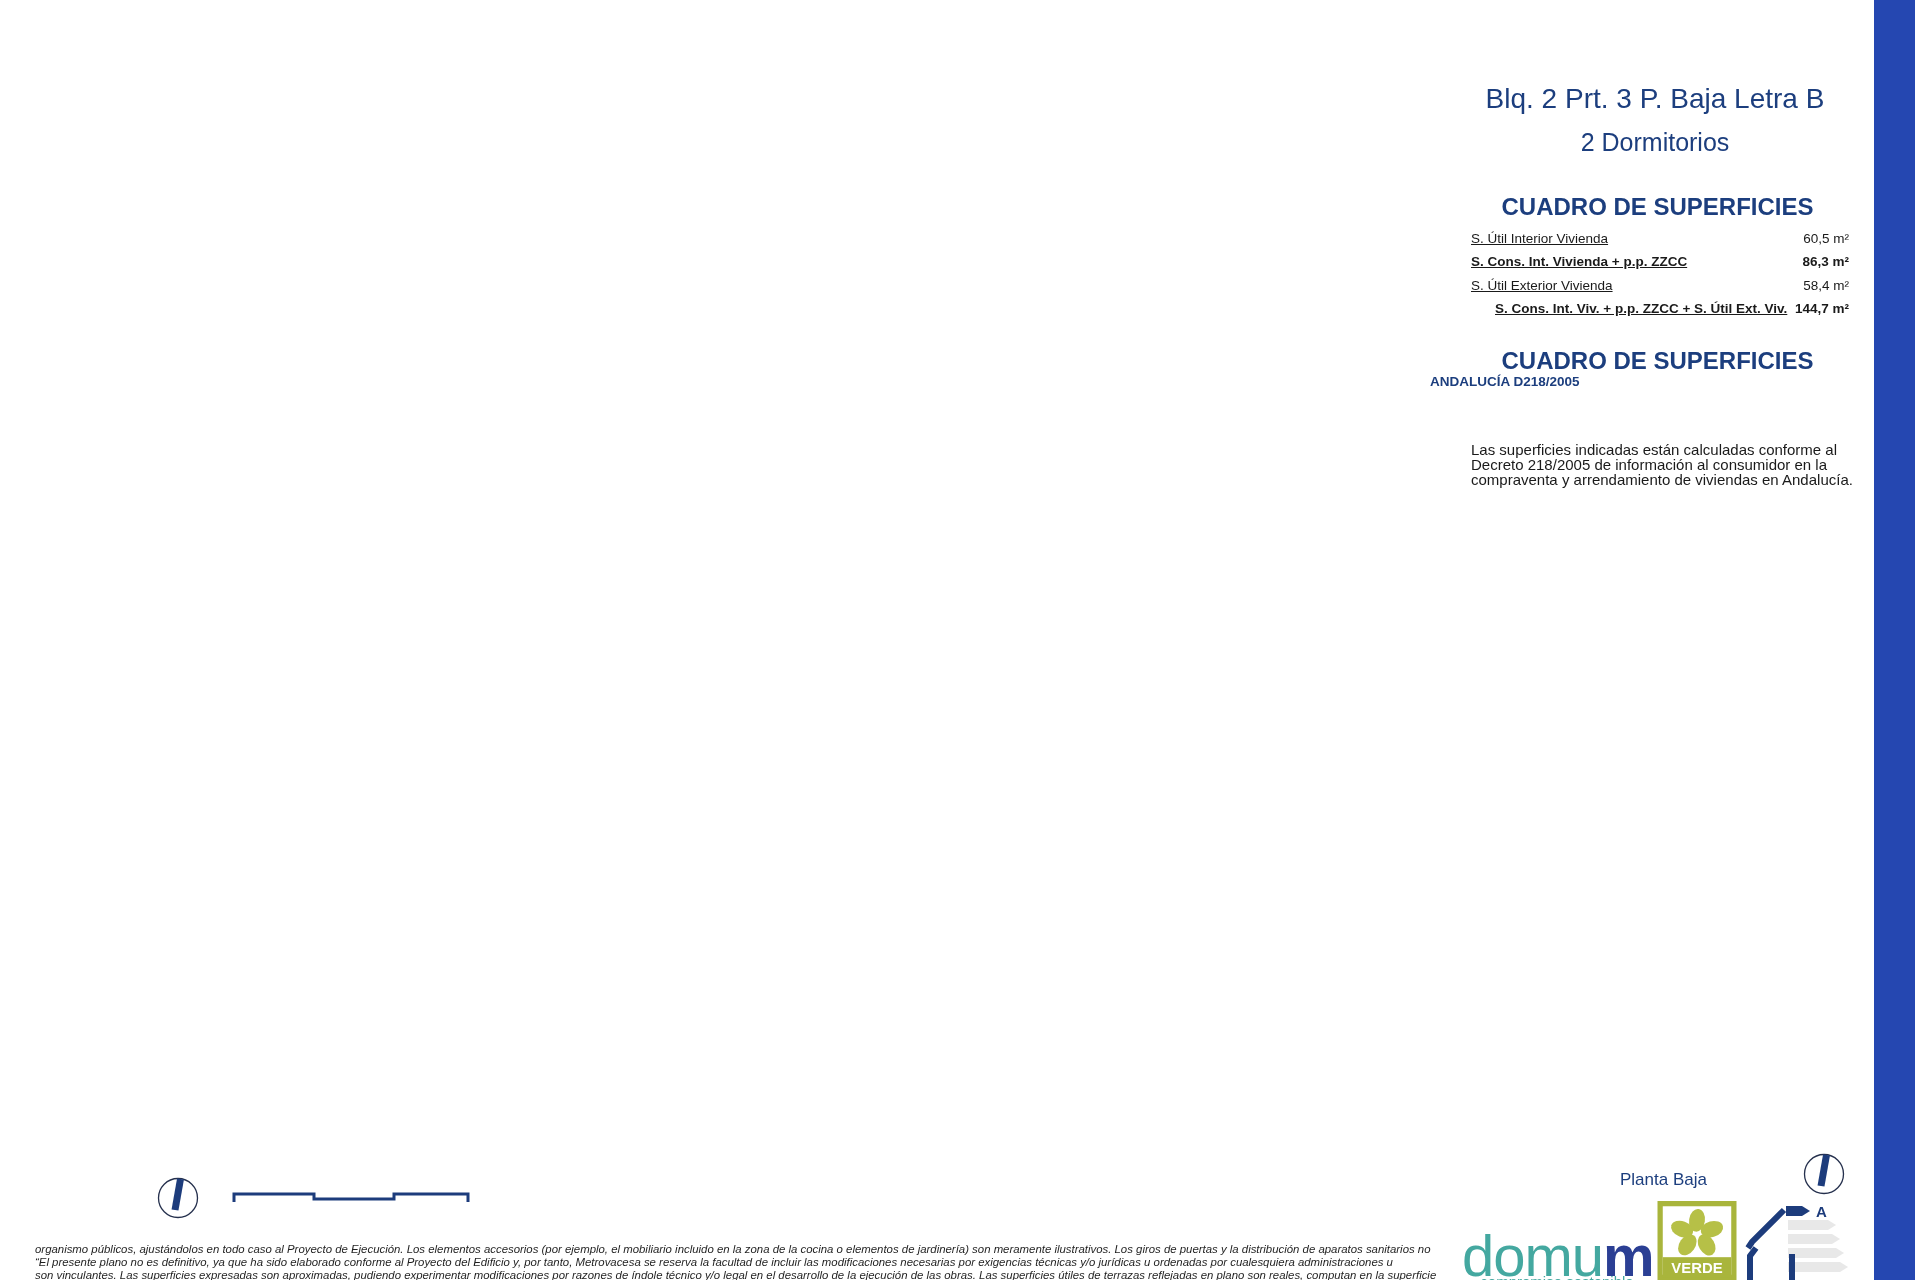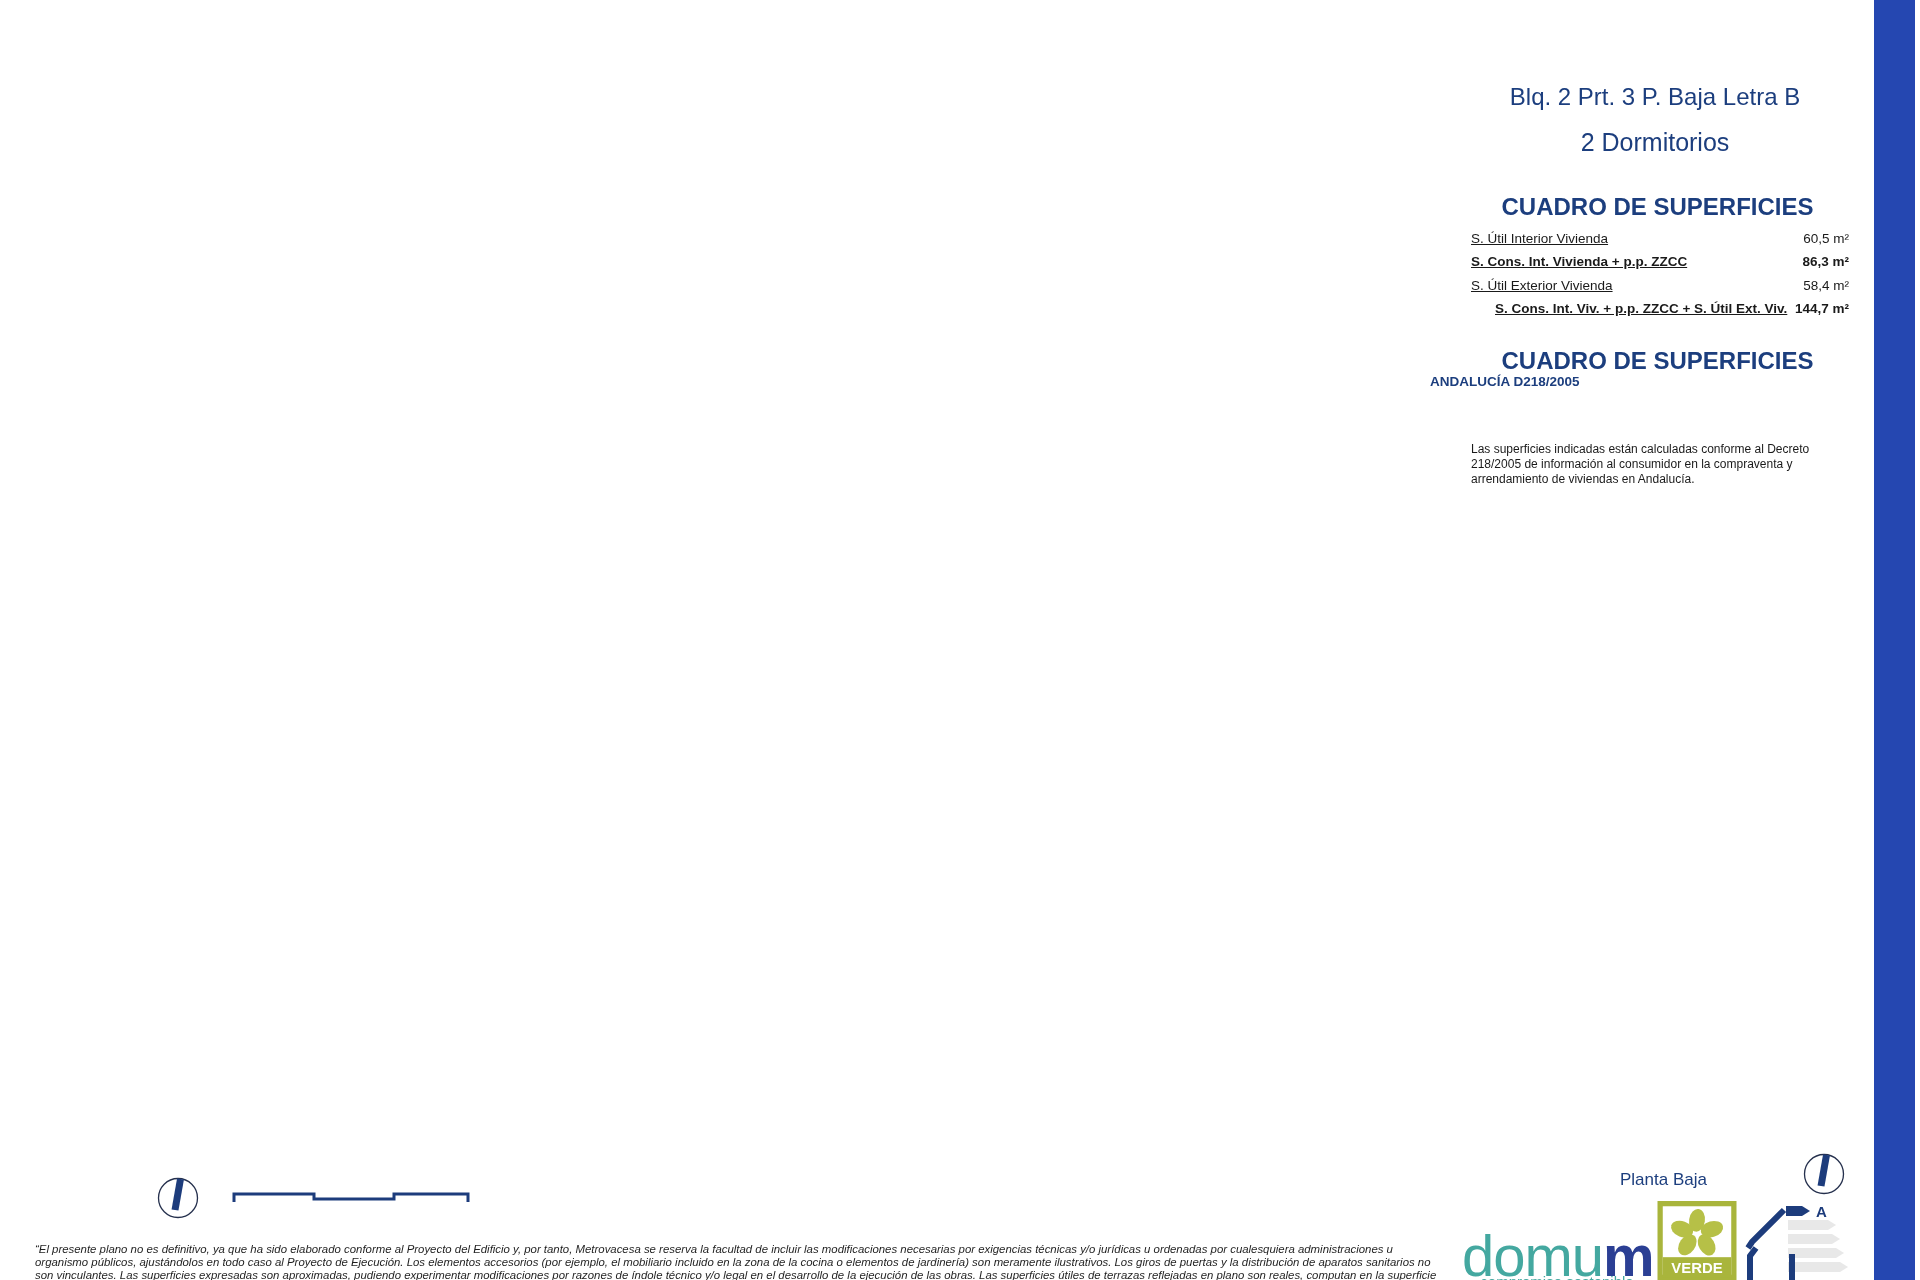--- a/index.html
+++ b/index.html
@@ -8,41 +8,41 @@
   .abs{position:absolute;}
   #page{position:relative;width:1920px;height:1280px;background:#ffffff;}
   .navy{color:#1c3e7e;}
 </style>
 </head>
 <body>
 <div id="page">
 
 <div class="abs" style="left:1874px;top:0;width:41px;height:1280px;background:#2547b1;"></div>
 
-<div class="abs navy" style="left:1430px;top:83px;width:450px;text-align:center;font-size:24px;">Blq. 2 Prt. 3 P. Baja Letra B</div>
+<div class="abs navy" style="left:1430px;top:83px;width:450px;text-align:center;font-size:28px;">Blq. 2 Prt. 3 P. Baja Letra B</div>
 <div class="abs navy" style="left:1430px;top:128px;width:450px;text-align:center;font-size:25px;">2 Dormitorios</div>
 
 <div class="abs" style="left:1430px;top:193px;width:455px;text-align:center;font-size:24px;font-weight:bold;color:#1c3e7e;">CUADRO DE SUPERFICIES</div>
 
 <div class="abs" style="left:1471px;top:231px;width:378px;font-size:13.5px;color:#1a1a1a;text-decoration:underline;">
   <div style="position:relative;height:23.3px;"><span>S. Útil Interior Vivienda</span><span style="position:absolute;right:0;">60,5 m²</span></div>
   <div style="position:relative;height:23.3px;font-weight:bold;"><span>S. Cons. Int. Vivienda + p.p. ZZCC</span><span style="position:absolute;right:0;">86,3 m²</span></div>
   <div style="position:relative;height:23.3px;"><span>S. Útil Exterior Vivienda</span><span style="position:absolute;right:0;">58,4 m²</span></div>
   <div style="position:relative;height:23.3px;font-weight:bold;margin-left:24px;"><span>S. Cons. Int. Viv. + p.p. ZZCC + S. Útil Ext. Viv.</span><span style="position:absolute;right:0;">144,7 m²</span></div>
 </div>
 
 <div class="abs" style="left:1430px;top:347px;width:455px;text-align:center;font-size:24px;font-weight:bold;color:#1c3e7e;">CUADRO DE SUPERFICIES</div>
 <div class="abs" style="left:1430px;top:374px;width:455px;font-size:13.5px;font-weight:bold;color:#1c3e7e;">ANDALUCÍA D218/2005</div>
 
 
-<div class="abs" style="left:1471px;top:442px;width:385px;font-size:12px;line-height:15.2px;color:#1a1a1a;">Las superficies indicadas están calculadas conforme al Decreto 218/2005 de información al consumidor en la compraventa y arrendamiento de viviendas en Andalucía.</div>
+<div class="abs" style="left:1471px;top:442px;width:385px;font-size:15px;line-height:15.2px;color:#1a1a1a;">Las superficies indicadas están calculadas conforme al Decreto 218/2005 de información al consumidor en la compraventa y arrendamiento de viviendas en Andalucía.</div>
 
 <div class="abs" style="left:35px;top:1243px;width:1380px;font-size:11.4px;line-height:13.2px;font-style:italic;color:#1f1f1f;">
+<div style="white-space:nowrap;">organismo públicos, ajustándolos en todo caso al Proyecto de Ejecución. Los elementos accesorios (por ejemplo, el mobiliario incluido en la zona de la cocina o elementos de jardinería) son meramente ilustrativos. Los giros de puertas y la distribución de aparatos sanitarios no</div>
 <div style="white-space:nowrap;">“El presente plano no es definitivo, ya que ha sido elaborado conforme al Proyecto del Edificio y, por tanto, Metrovacesa se reserva la facultad de incluir las modificaciones necesarias por exigencias técnicas y/o jurídicas u ordenadas por cualesquiera administraciones u</div>
-<div style="white-space:nowrap;">organismo públicos, ajustándolos en todo caso al Proyecto de Ejecución. Los elementos accesorios (por ejemplo, el mobiliario incluido en la zona de la cocina o elementos de jardinería) son meramente ilustrativos. Los giros de puertas y la distribución de aparatos sanitarios no</div>
 <div style="white-space:nowrap;">son vinculantes. Las superficies expresadas son aproximadas, pudiendo experimentar modificaciones por razones de índole técnico y/o legal en el desarrollo de la ejecución de las obras. Las superficies útiles de terrazas reflejadas en plano son reales, computan en la superficie</div>
 
 </div>
 
 <svg class="abs" style="left:150px;top:1170px;" width="60" height="60" viewBox="0 0 60 60">
   <circle cx="28" cy="28" r="19.5" fill="none" stroke="#25304d" stroke-width="1.3"></circle>
   <line x1="25" y1="40" x2="30.5" y2="9" stroke="#1d3c7c" stroke-width="7"></line>
 </svg>
 
 <svg class="abs" style="left:228px;top:1185px;" width="250" height="30" viewBox="0 0 250 30">

